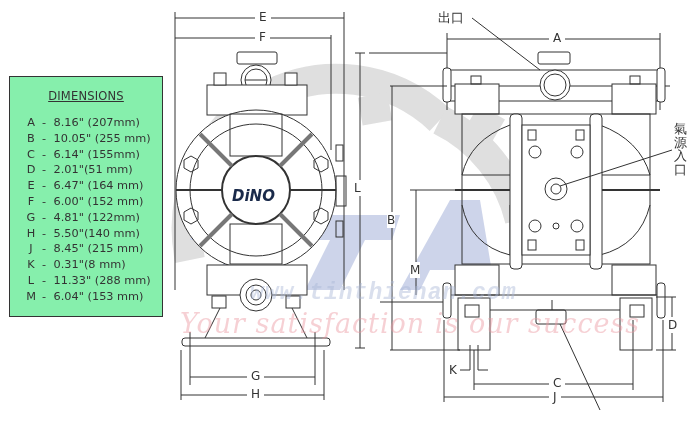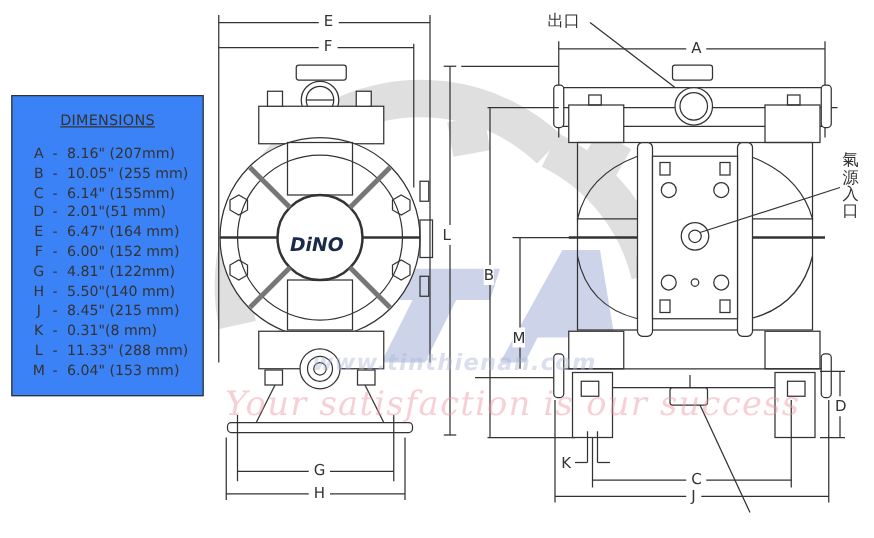--- a/index.html
+++ b/index.html
@@ -1,32 +1,32 @@
 <!DOCTYPE html>
 <html><head>
 <meta charset="utf-8">
 <style>
   html, body { margin: 0; padding: 0; background: #ffffff; }
   body { width: 699px; height: 430px; position: relative; overflow: hidden; font-family: "DejaVu Sans", sans-serif; }
   .dim-box {
     position: absolute; left: 9px; top: 76px; width: 154px; height: 241px;
-    border: 1.5px solid #333; background: #3b82f6; box-sizing: border-box;
+    border: 1.5px solid #333; background: #86efac; box-sizing: border-box;
   }
   .dim-title {
     position: absolute; left: 0; right: 0; top: 12px; text-align: center;
     font-size: 11.5px; color: #333; text-decoration: underline; letter-spacing: 0.2px;
   }
   .dim-list { position: absolute; left: 14px; top: 38px; margin: 0; padding: 0; list-style: none; }
   .dim-row { font-size: 11.3px; color: #333; height: 15.8px; line-height: 15.8px; white-space: nowrap; }
   .dim-row .k { display: inline-block; width: 14px; text-align: center; }
   .dim-row .sep { display: inline-block; width: 12px; text-align: center; }
   svg.drawing { position: absolute; left: 0; top: 0; }
   .lbl { position: absolute; font-size: 12px; color: #333; line-height: 1; }
   .cjk { position: absolute; font-size: 13px; color: #333; line-height: 1.05; }
-  .wm-url { position: absolute; left: 250px; top: 280px; font-size: 18px; font-style: italic; font-weight: bold; color: rgba(170,185,215,0.45); letter-spacing: 1px; }
+  .wm-url { position: absolute; left: 250px; top: 280px; font-size: 23px; font-style: italic; font-weight: bold; color: rgba(170,185,215,0.45); letter-spacing: 1px; font-family: Liberation Mono, monospace; }
   .wm-slogan { position: absolute; left: 180px; top: 308px; font-family: "DejaVu Serif", serif; font-size: 27px; font-style: italic; color: rgba(235,150,160,0.45); letter-spacing: 1px; white-space: nowrap; }
   .logo { position: absolute; left: 232px; top: 187px; font-size: 15px; font-style: italic; font-weight: bold; color: #1a2a4a; }
 </style>
 </head>
 <body>
 
 <svg class="drawing" width="699" height="430">
   <g opacity="0.9">
 
     <path d="M190 260 A150 150 0 0 1 440 120" fill="none" stroke="#dcdcdc" stroke-width="30"></path>

